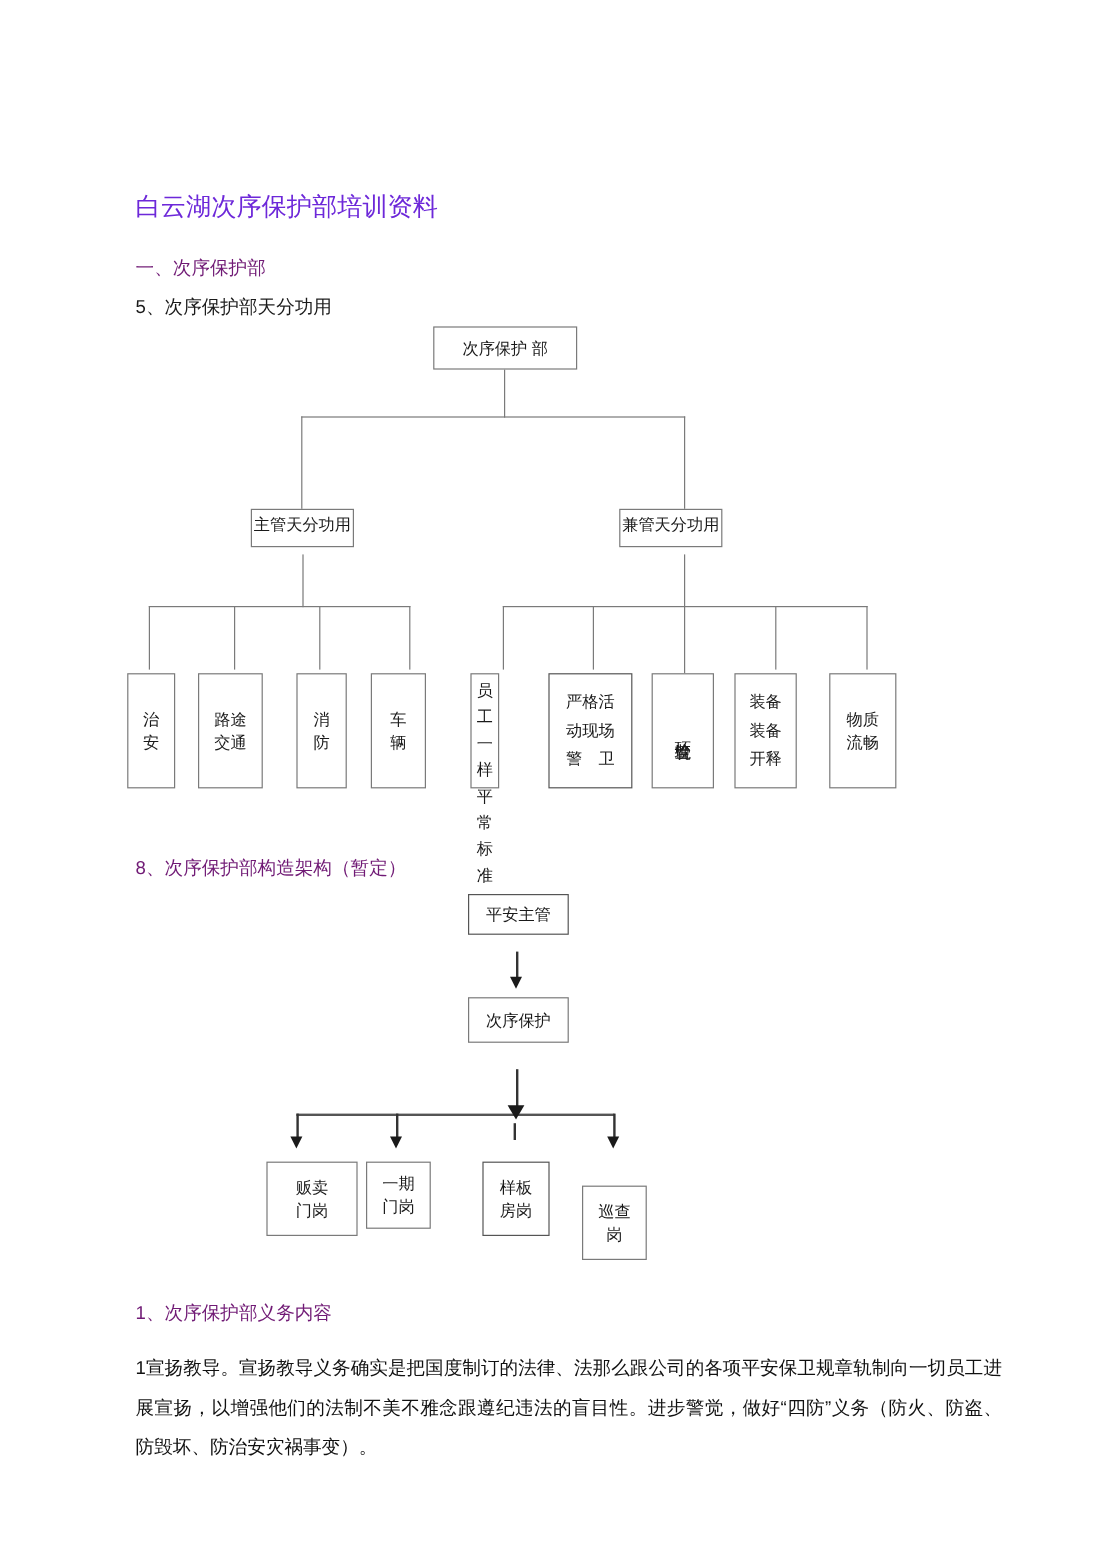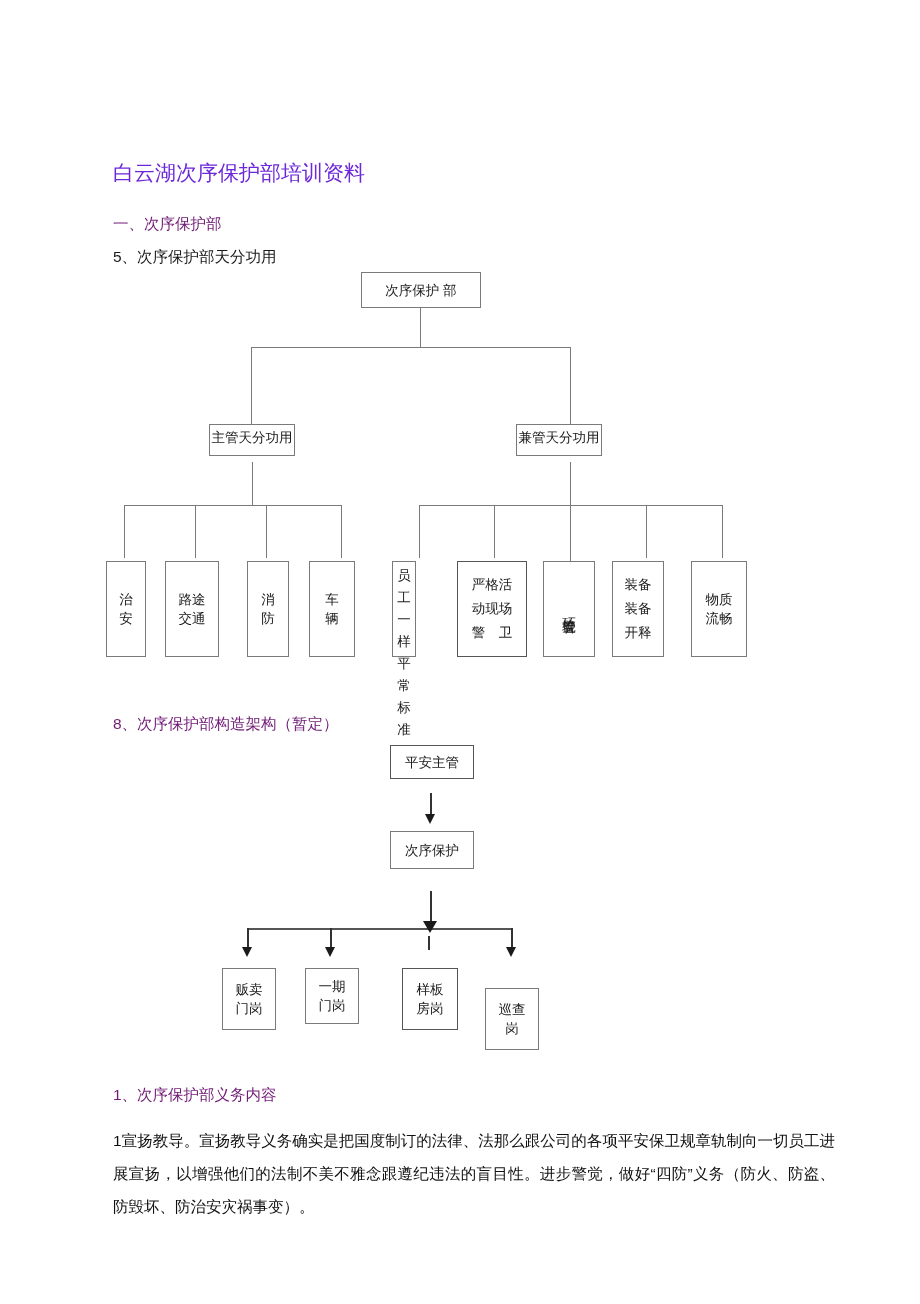--- a/index.html
+++ b/index.html
@@ -189,21 +189,21 @@
 
     <div class="ln vb" style="left:330px;top:928px;height:22px;width:1.8px;"></div>
     <div class="ah" style="left:325px;top:947px;"></div>
 
     <div class="ah big" style="left:423px;top:921px;"></div>
     <div class="ln vb" style="left:428px;top:936px;height:14px;width:1.8px;"></div>
 
     <div class="ln vb" style="left:511px;top:928px;height:22px;width:1.8px;"></div>
     <div class="ah" style="left:506px;top:947px;"></div>
 
-    <div class="nd" style="left:222px;top:968px;width:54px;height:62px;">
+    <div class="nd" style="left:222px;top:968px;width:76px;height:62px;">
       <span class="lbl">
         <span>贩卖</span><br>
         <span>门岗</span>
       </span>
     </div>
     <div class="nd" style="left:305px;top:968px;width:54px;height:56px;">
       <span class="lbl">
         <span>一期</span><br>
         <span>门岗</span>
       </span>

